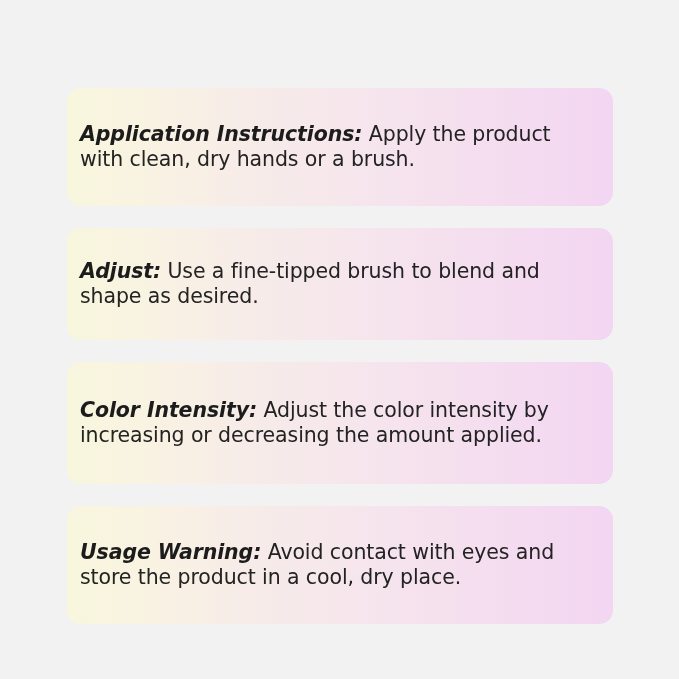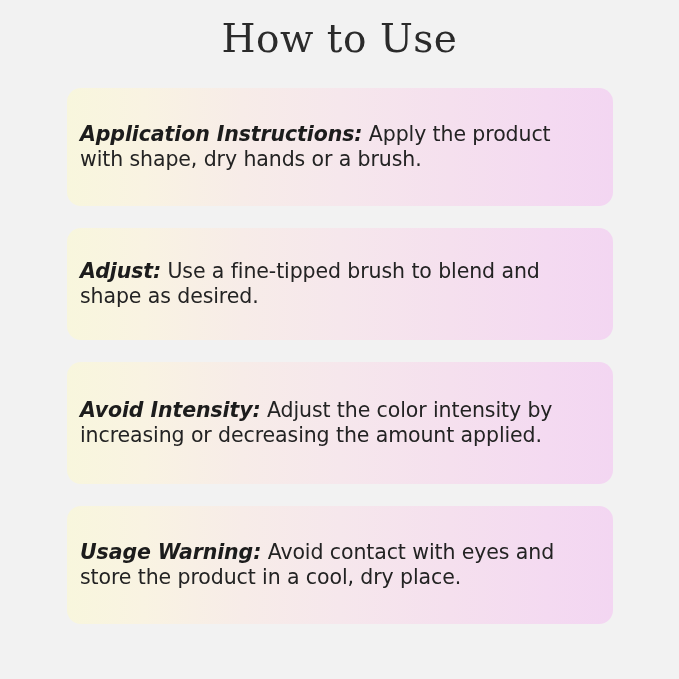--- a/index.html
+++ b/index.html
@@ -86,39 +86,38 @@
 
   .card-body {
     font-weight: 400;
   }
 </style>
 </head>
 <body>
 
 <div class="page">
 
-  <div class="page-title">How to Use</div>
 
   <div class="cards">
 
     <div class="card card-1">
       <div class="card-text">
-        <span class="card-label">Application Instructions:</span><span class="card-body"> Apply the product with shape, dry hands or a brush.</span>
+        <span class="card-label">Application Instructions:</span><span class="card-body"> Apply the product with clean, dry hands or a brush.</span>
       </div>
     </div>
 
     <div class="card card-2">
       <div class="card-text">
         <span class="card-label">Adjust:</span><span class="card-body"> Use a fine-tipped brush to blend and shape as desired.</span>
       </div>
     </div>
 
     <div class="card card-3">
       <div class="card-text">
-        <span class="card-label">Avoid Intensity:</span><span class="card-body"> Adjust the color intensity by increasing or decreasing the amount applied.</span>
+        <span class="card-label">Color Intensity:</span><span class="card-body"> Adjust the color intensity by increasing or decreasing the amount applied.</span>
       </div>
     </div>
 
     <div class="card card-4">
       <div class="card-text">
         <span class="card-label">Usage Warning:</span><span class="card-body"> Avoid contact with eyes and store the product in a cool, dry place.</span>
       </div>
     </div>
 
   </div>

